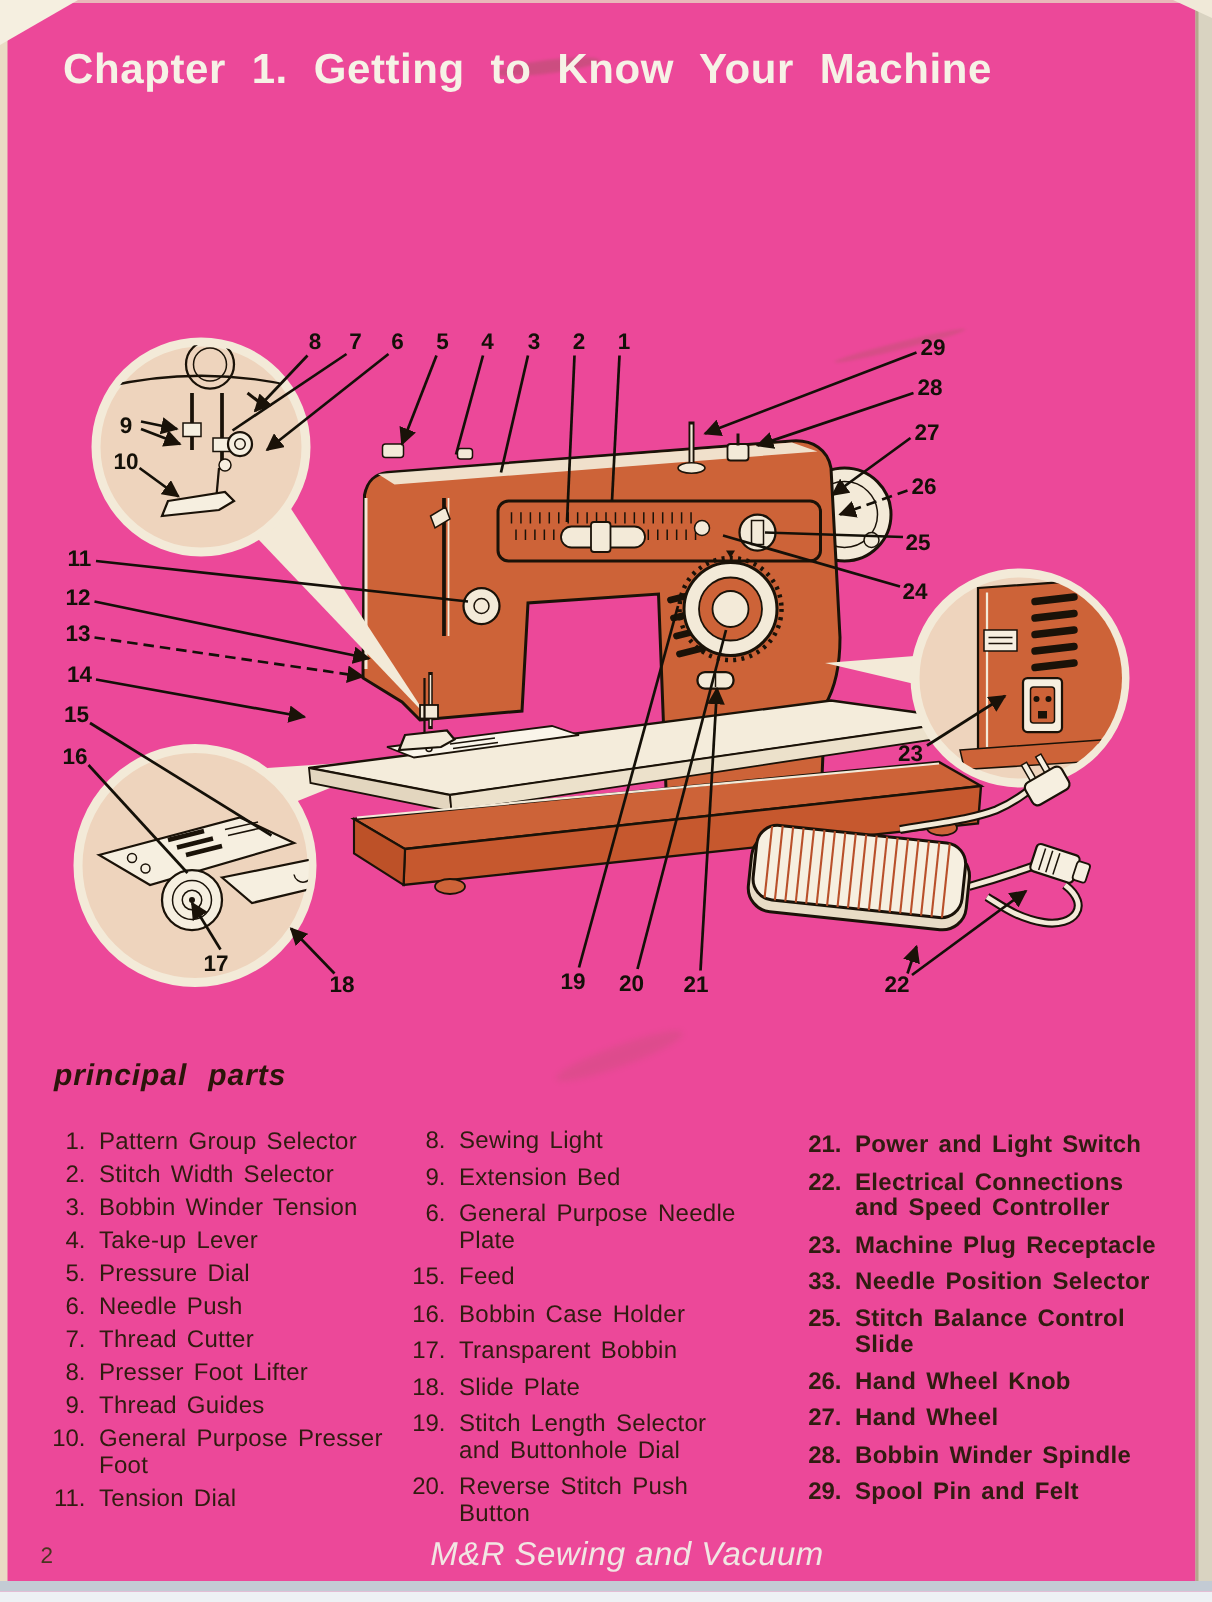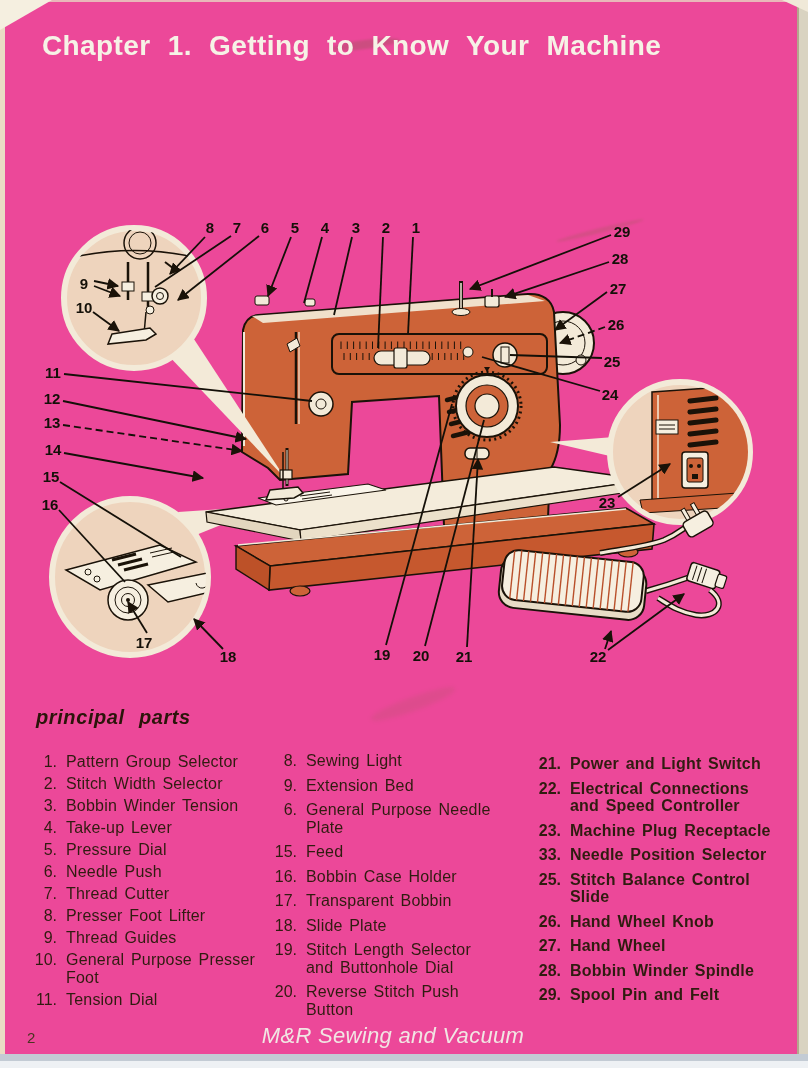--- a/index.html
+++ b/index.html
@@ -34,21 +34,21 @@
   ol.col li{display:flex;margin-bottom:4.5px;line-height:17.5px;}
   ol.col li .num{width:27px;text-align:right;flex:0 0 27px;margin-right:9px;}
   ol.col li .lbl{white-space:pre-line;letter-spacing:.2px;word-spacing:2px;}
   #col-0{left:30px;top:753px;width:250px;}
   #col-1{left:270px;top:752px;width:245px;}
   #col-1 li{margin-bottom:7px;}
   #col-2{left:534px;top:755px;width:260px;font-weight:bold;}
   #col-2 li{margin-bottom:7px;}
 
   .page-number{position:absolute;left:27px;top:1029px;font-size:15px;color:#4a3520;}
-  .watermark{position:absolute;left:228px;top:1023px;width:330px;text-align:center;
+  .watermark{position:absolute;left:253px;top:1023px;width:330px;text-align:center;
              font-size:22px;font-style:italic;color:#f2efe8;opacity:.95;letter-spacing:.3px;}
 </style>
 </head>
 <body>
 
 <div class="page">
   <div class="edge edge-top"></div>
   <div class="edge edge-left"></div>
   <div class="edge edge-right"></div>
   <div class="edge edge-bottom1"></div>

